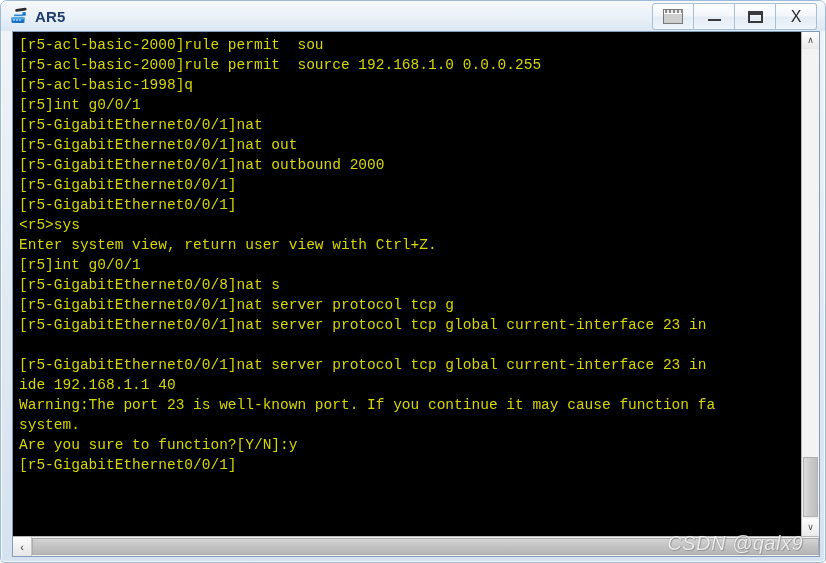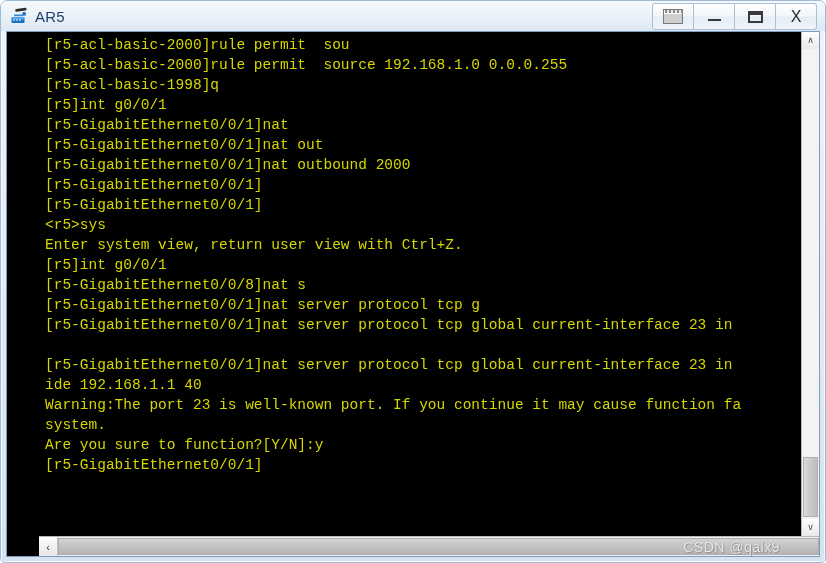--- a/index.html
+++ b/index.html
@@ -43,21 +43,21 @@
   .app-icon {
     width: 20px;
     height: 20px;
     flex: 0 0 20px;
     margin-right: 6px;
     position: relative;
   }
   .title-text {
     font-size: 15px;
     color: #1f3d6e;
-    font-weight: normal;
+    font-weight: bold;
     letter-spacing: 0.2px;
     white-space: nowrap;
   }
   .win-buttons {
     position: absolute;
     right: 8px;
     top: 2px;
     display: flex;
     align-items: stretch;
     height: 26px;
@@ -113,28 +113,27 @@
   .glyph-close {
     font-size: 16px;
     font-family: "Liberation Sans", sans-serif;
     color: #2b2b2b;
     line-height: 1;
   }
 
   
   .content {
     flex: 1 1 auto;
-    margin: 0 5px 5px 5px;
+    margin: 0 5px 5px 11px;
     border: 1px solid #7f9db9;
     background: #000000;
     display: flex;
     flex-direction: column;
     min-height: 0;
     position: relative;
-    padding-left: 32px;
   }
   .term-row {
     flex: 1 1 auto;
     display: flex;
     min-height: 0;
   }
   .terminal {
     flex: 1 1 auto;
     background: #000000;
     overflow: hidden;
@@ -219,30 +218,31 @@
     left: 0; top: 1px; bottom: 1px;
     width: 100%;
     background: linear-gradient(to bottom, #d4d4d4, #c2c2c2 50%, #b6b6b6);
     border: 1px solid #acacac;
     box-sizing: border-box;
   }
 
   
   .watermark {
     position: absolute;
-    right: 39px;
+    right: 16px;
     bottom: 1px;
     font-family: "Liberation Sans", sans-serif;
-    font-size: 14px;
+    font-size: 20px;
     color: rgba(255,255,255,0.92);
     text-shadow: 0 0 1px rgba(90,90,90,0.9), 1px 1px 0 rgba(120,120,120,0.55);
     letter-spacing: 0.5px;
     pointer-events: none;
     white-space: nowrap;
     opacity: 0.85;
+    font-style: italic;
   }
 </style>
 </head>
 <body>
 
 <div class="window">
 
   <div class="titlebar">
     <div class="app-icon">
       <svg width="20" height="20" viewBox="0 0 20 20" aria-hidden="true">

